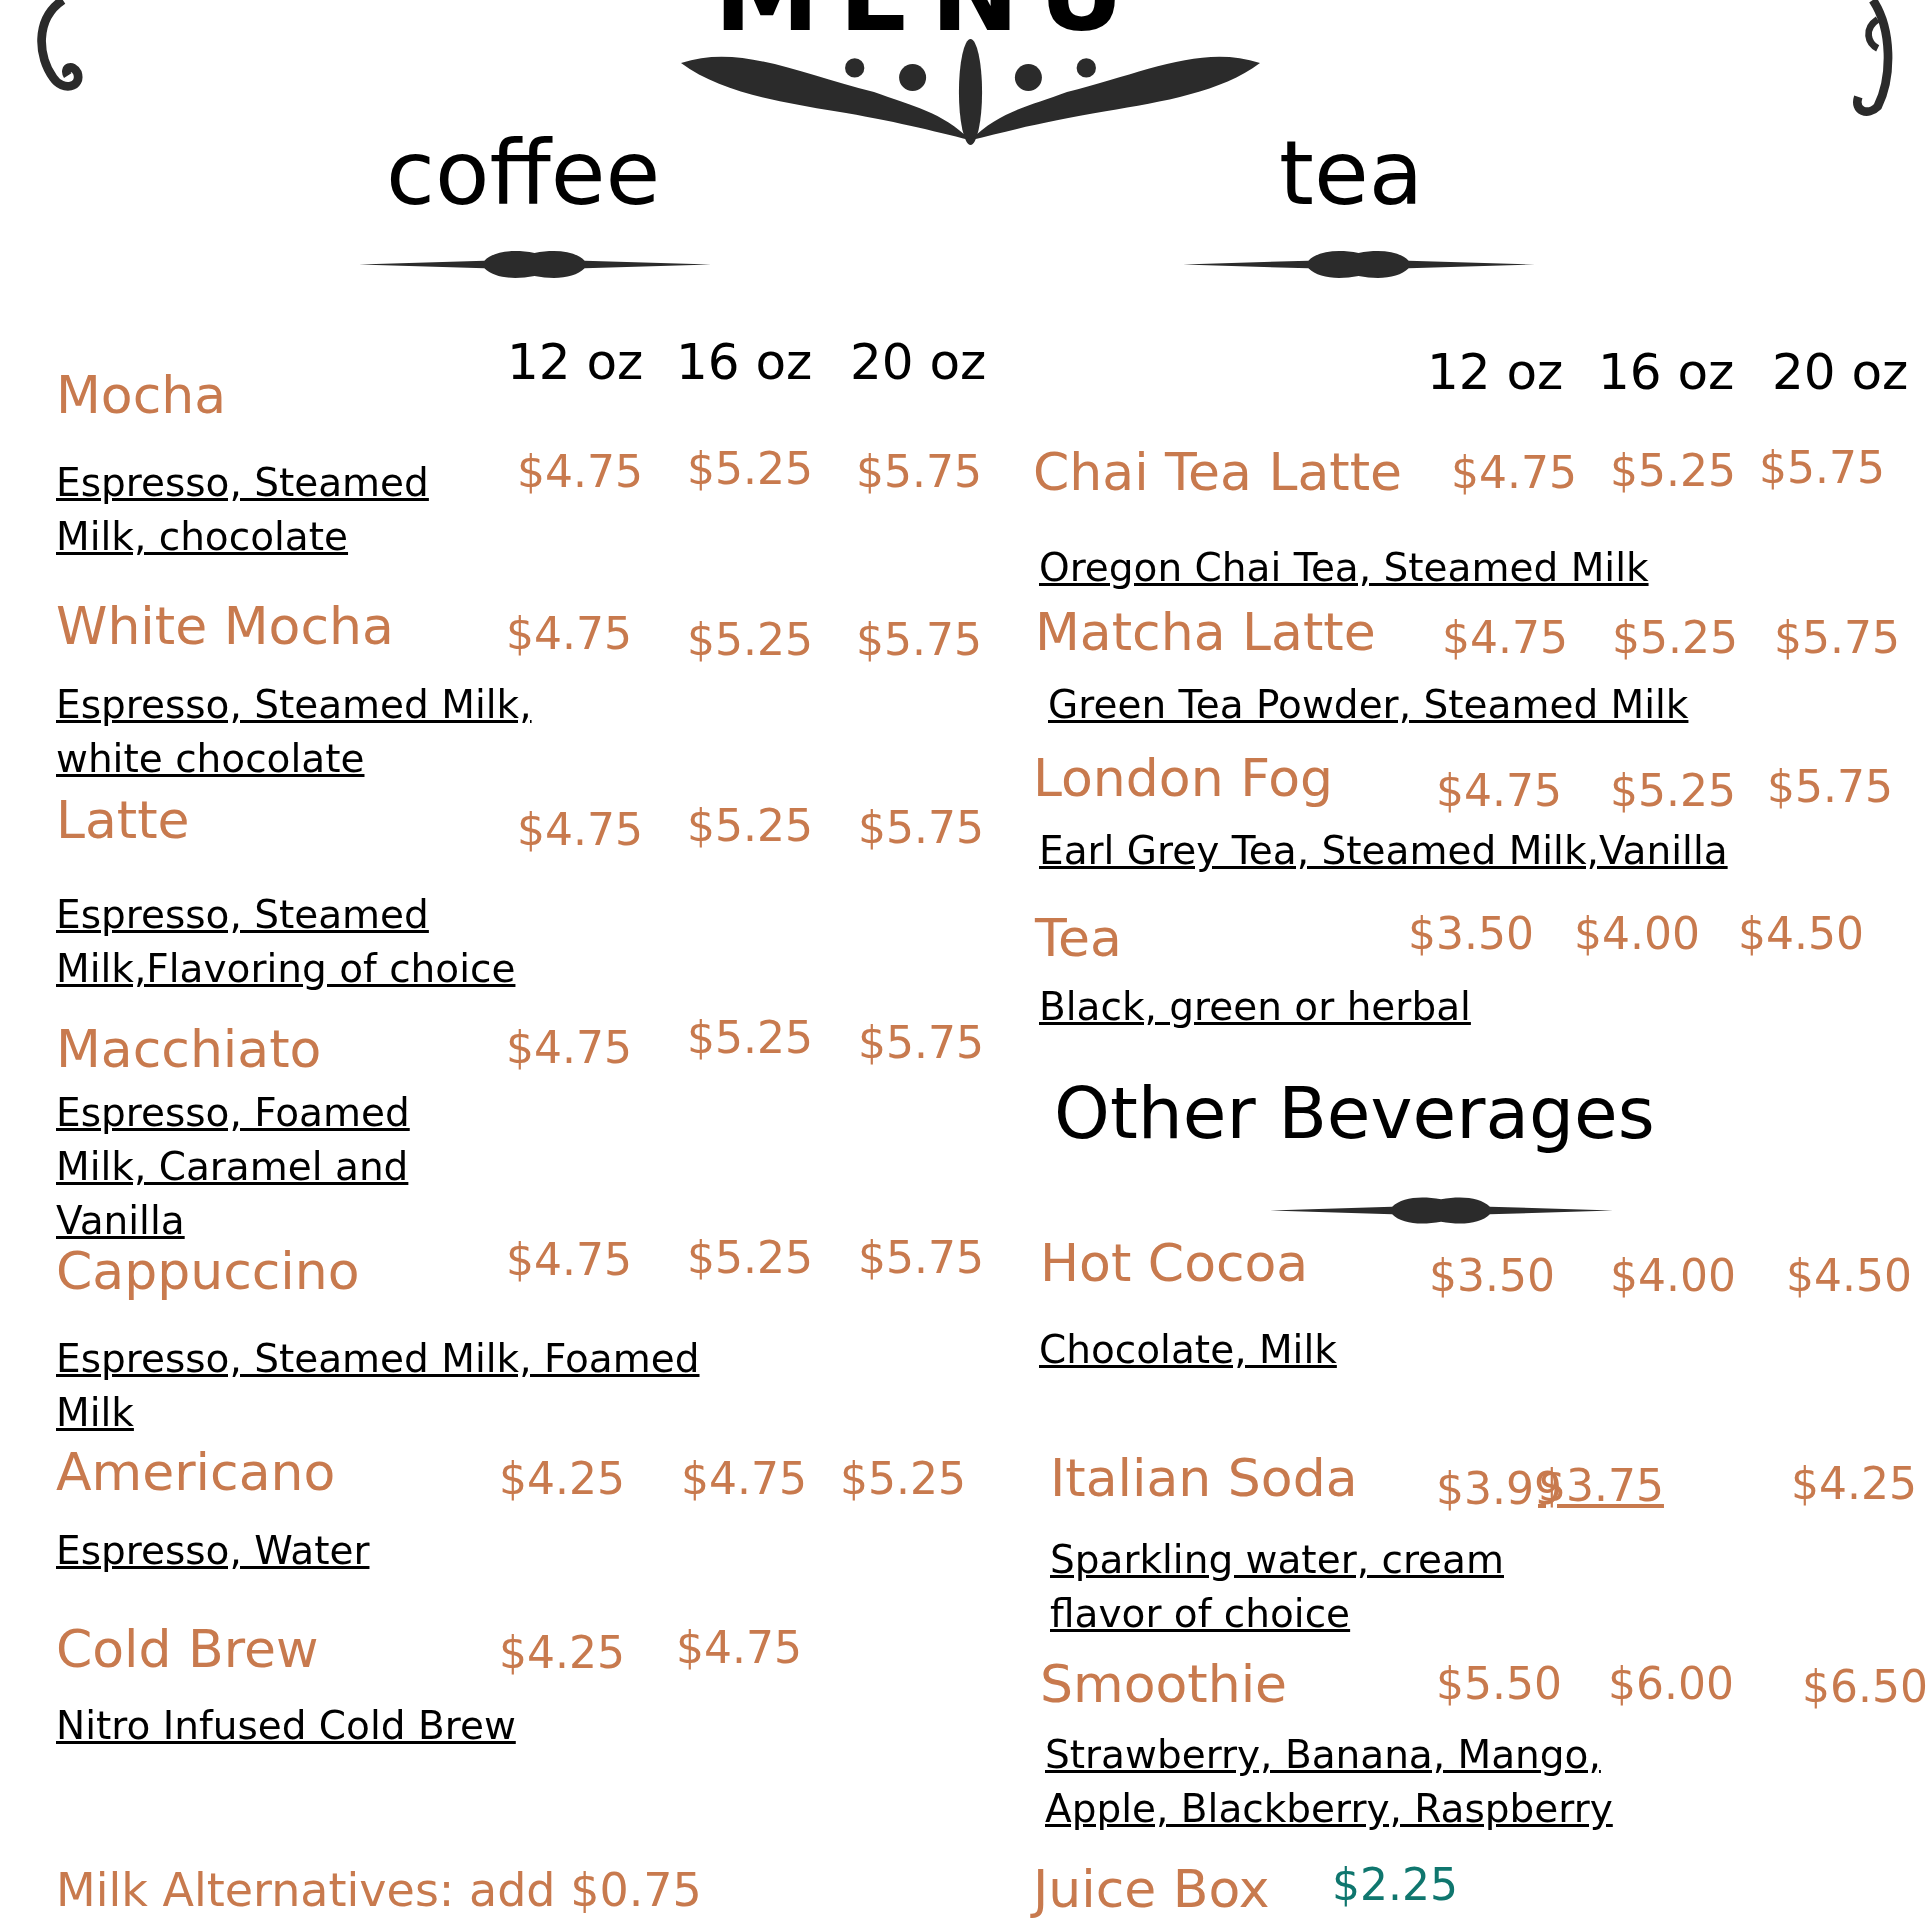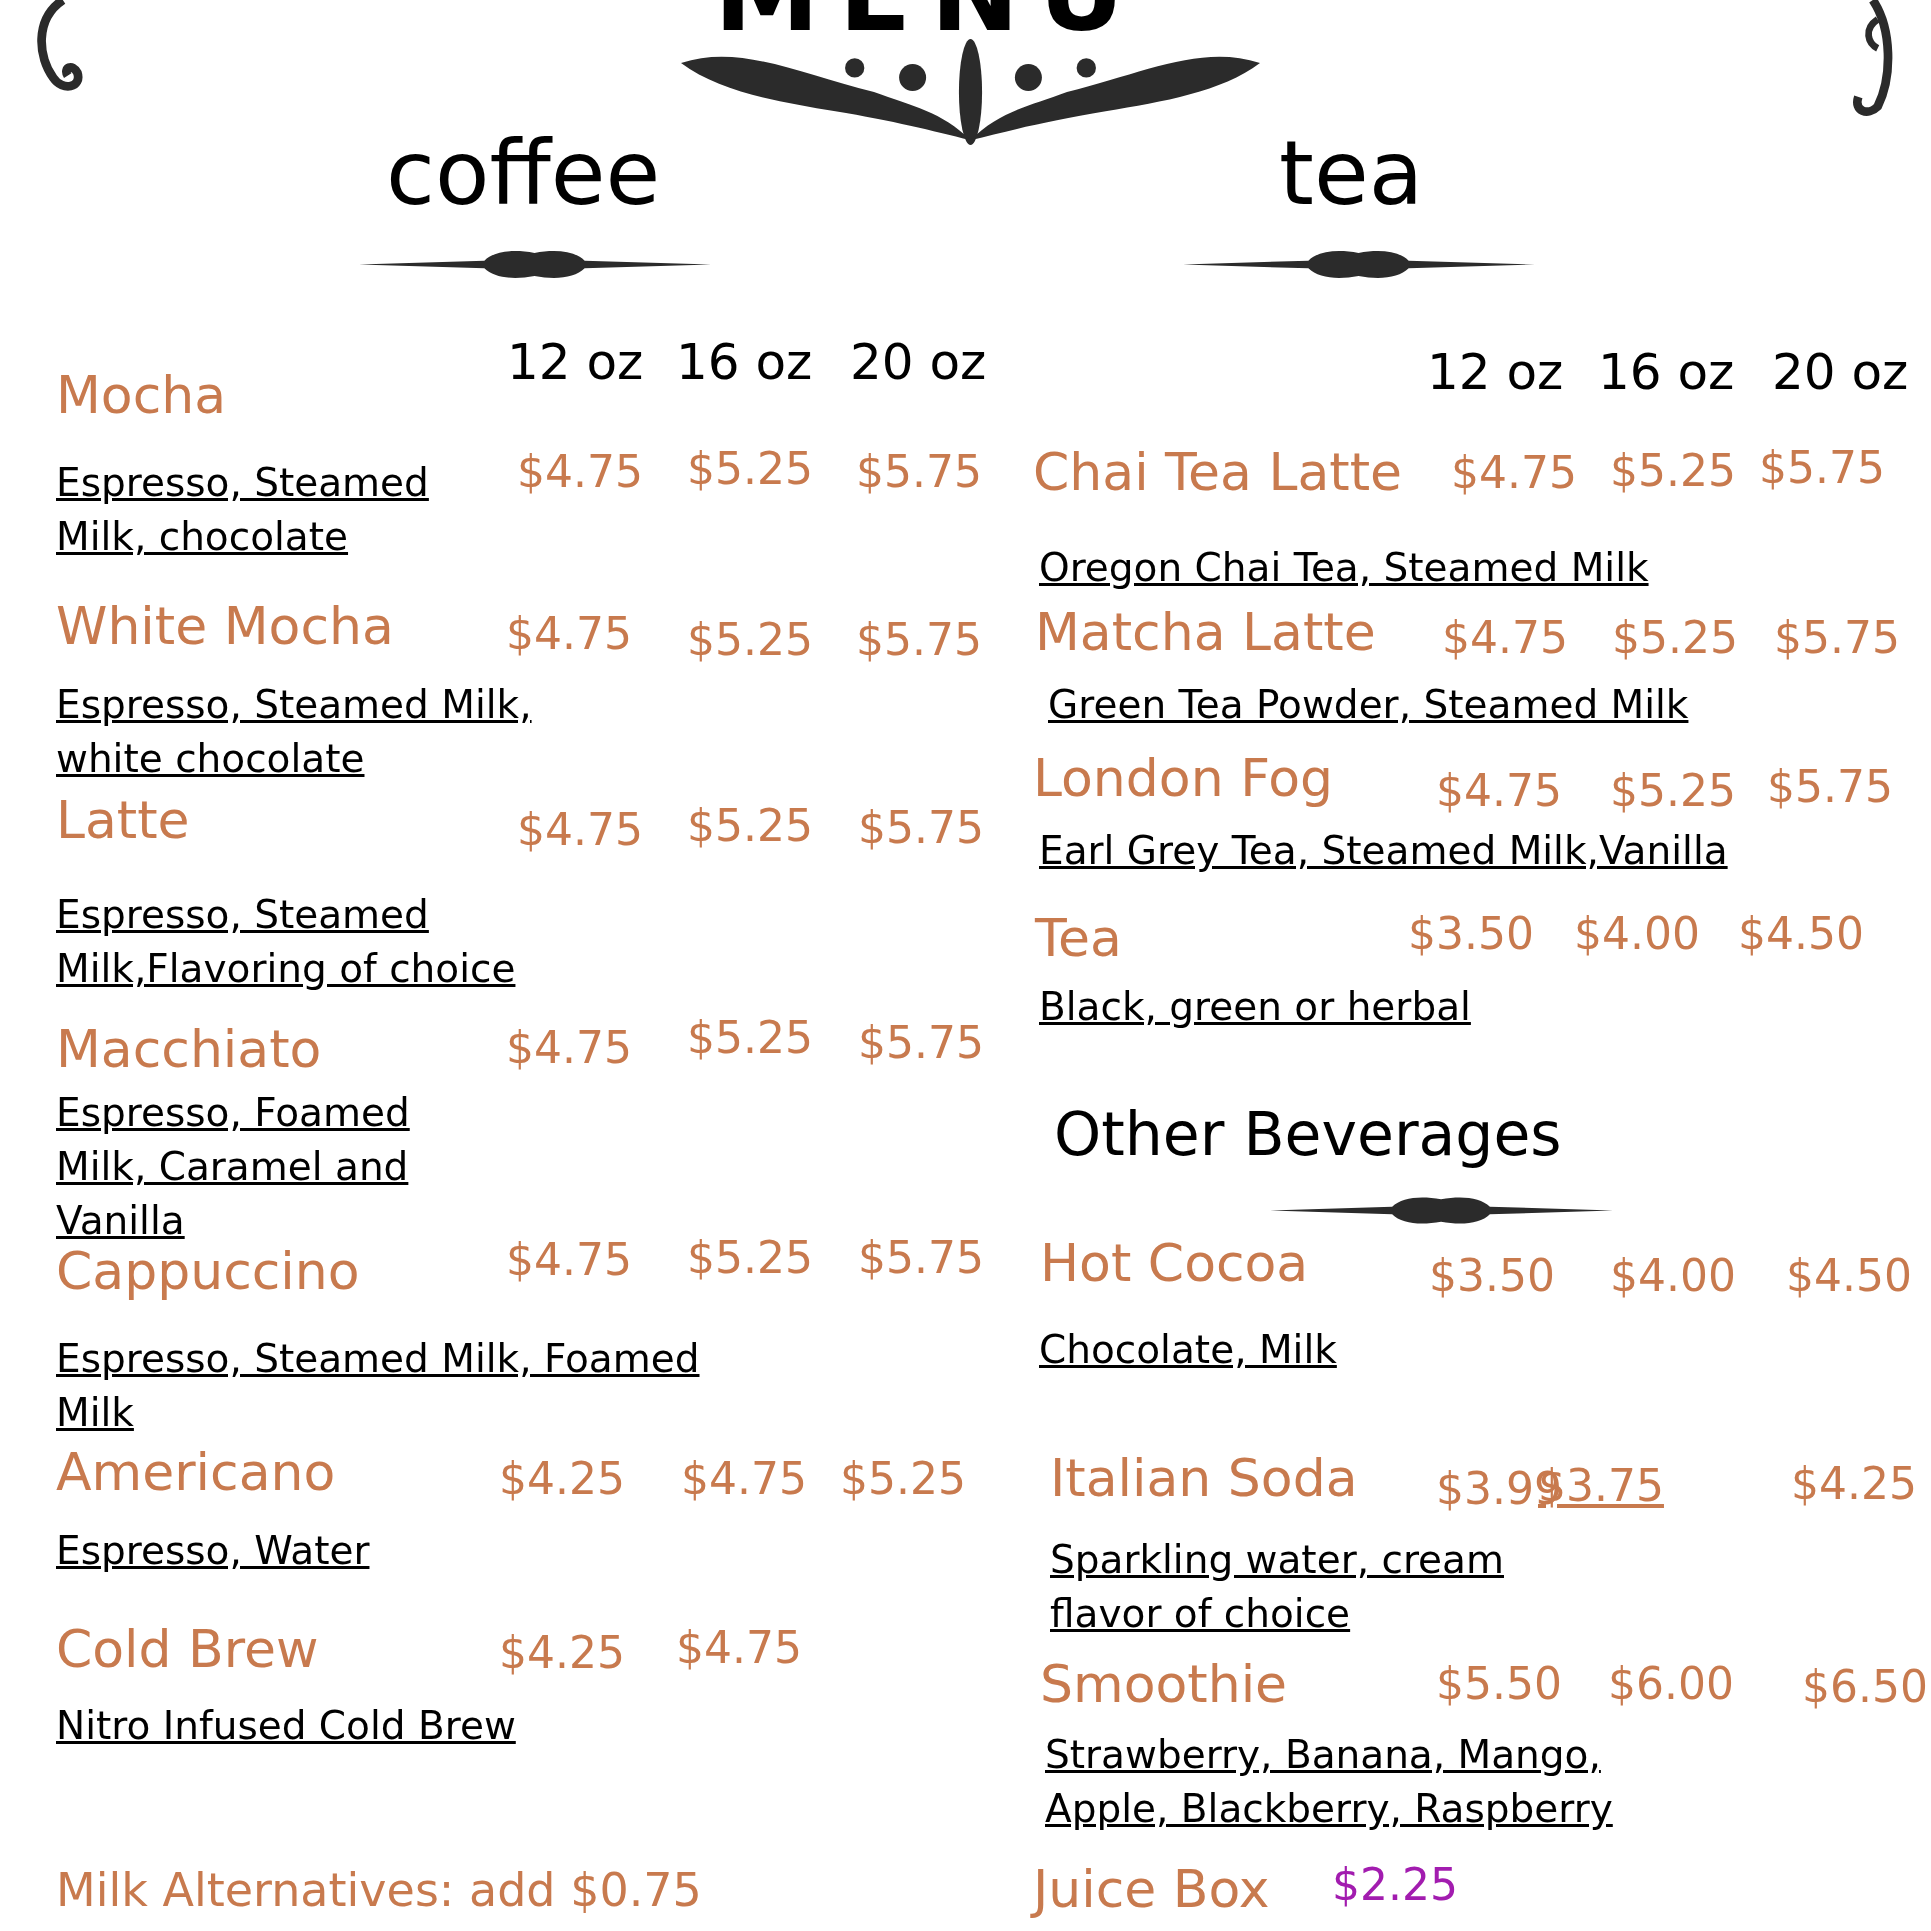--- a/index.html
+++ b/index.html
@@ -4,22 +4,22 @@
 <style>
   html,body{margin:0;padding:0;background:#fff;}
   body{width:1931px;height:1931px;position:relative;overflow:hidden;font-family:"DejaVu Sans","Liberation Sans",sans-serif;color:#000;}
   .abs{position:absolute;white-space:nowrap;}
   .title{font-size:106px;font-weight:bold;letter-spacing:19.3px;top:-68px;left:714px;}
   .section{font-size:89px;font-weight:normal;}
   .size{font-size:50px;}
   .name{font-size:52px;color:#c87a4e;}
   .price{font-size:44px;color:#c87a4e;}
   .desc{font-size:39px;line-height:54px;text-decoration:underline;}
-  .big{font-size:60px;margin-top:27px;}
-  .blackprice{font-size:44px;color:#a21caf;}
+  .big{font-size:71px;}
+  .blackprice{font-size:44px;color:#0f766e;}
 </style>
 </head>
 <body>
 
 <svg class="abs" style="left:24px;top:0;" width="68" height="97" viewBox="0 0 70 100">
     <path d="M40 0 C10 20 15 60 30 80 C40 95 60 90 55 75 C50 65 40 70 45 78" stroke="#2b2b2b" stroke-width="9" fill="none"></path>
   </svg>
 <svg class="abs" style="left:1834px;top:0;" width="68" height="121" viewBox="0 0 70 125">
     <path d="M40 0 C60 30 60 80 45 110 C35 120 20 115 25 100" stroke="#2b2b2b" stroke-width="9" fill="none"></path>
     <path d="M45 20 C30 30 35 45 45 50" stroke="#2b2b2b" stroke-width="7" fill="none"></path>

